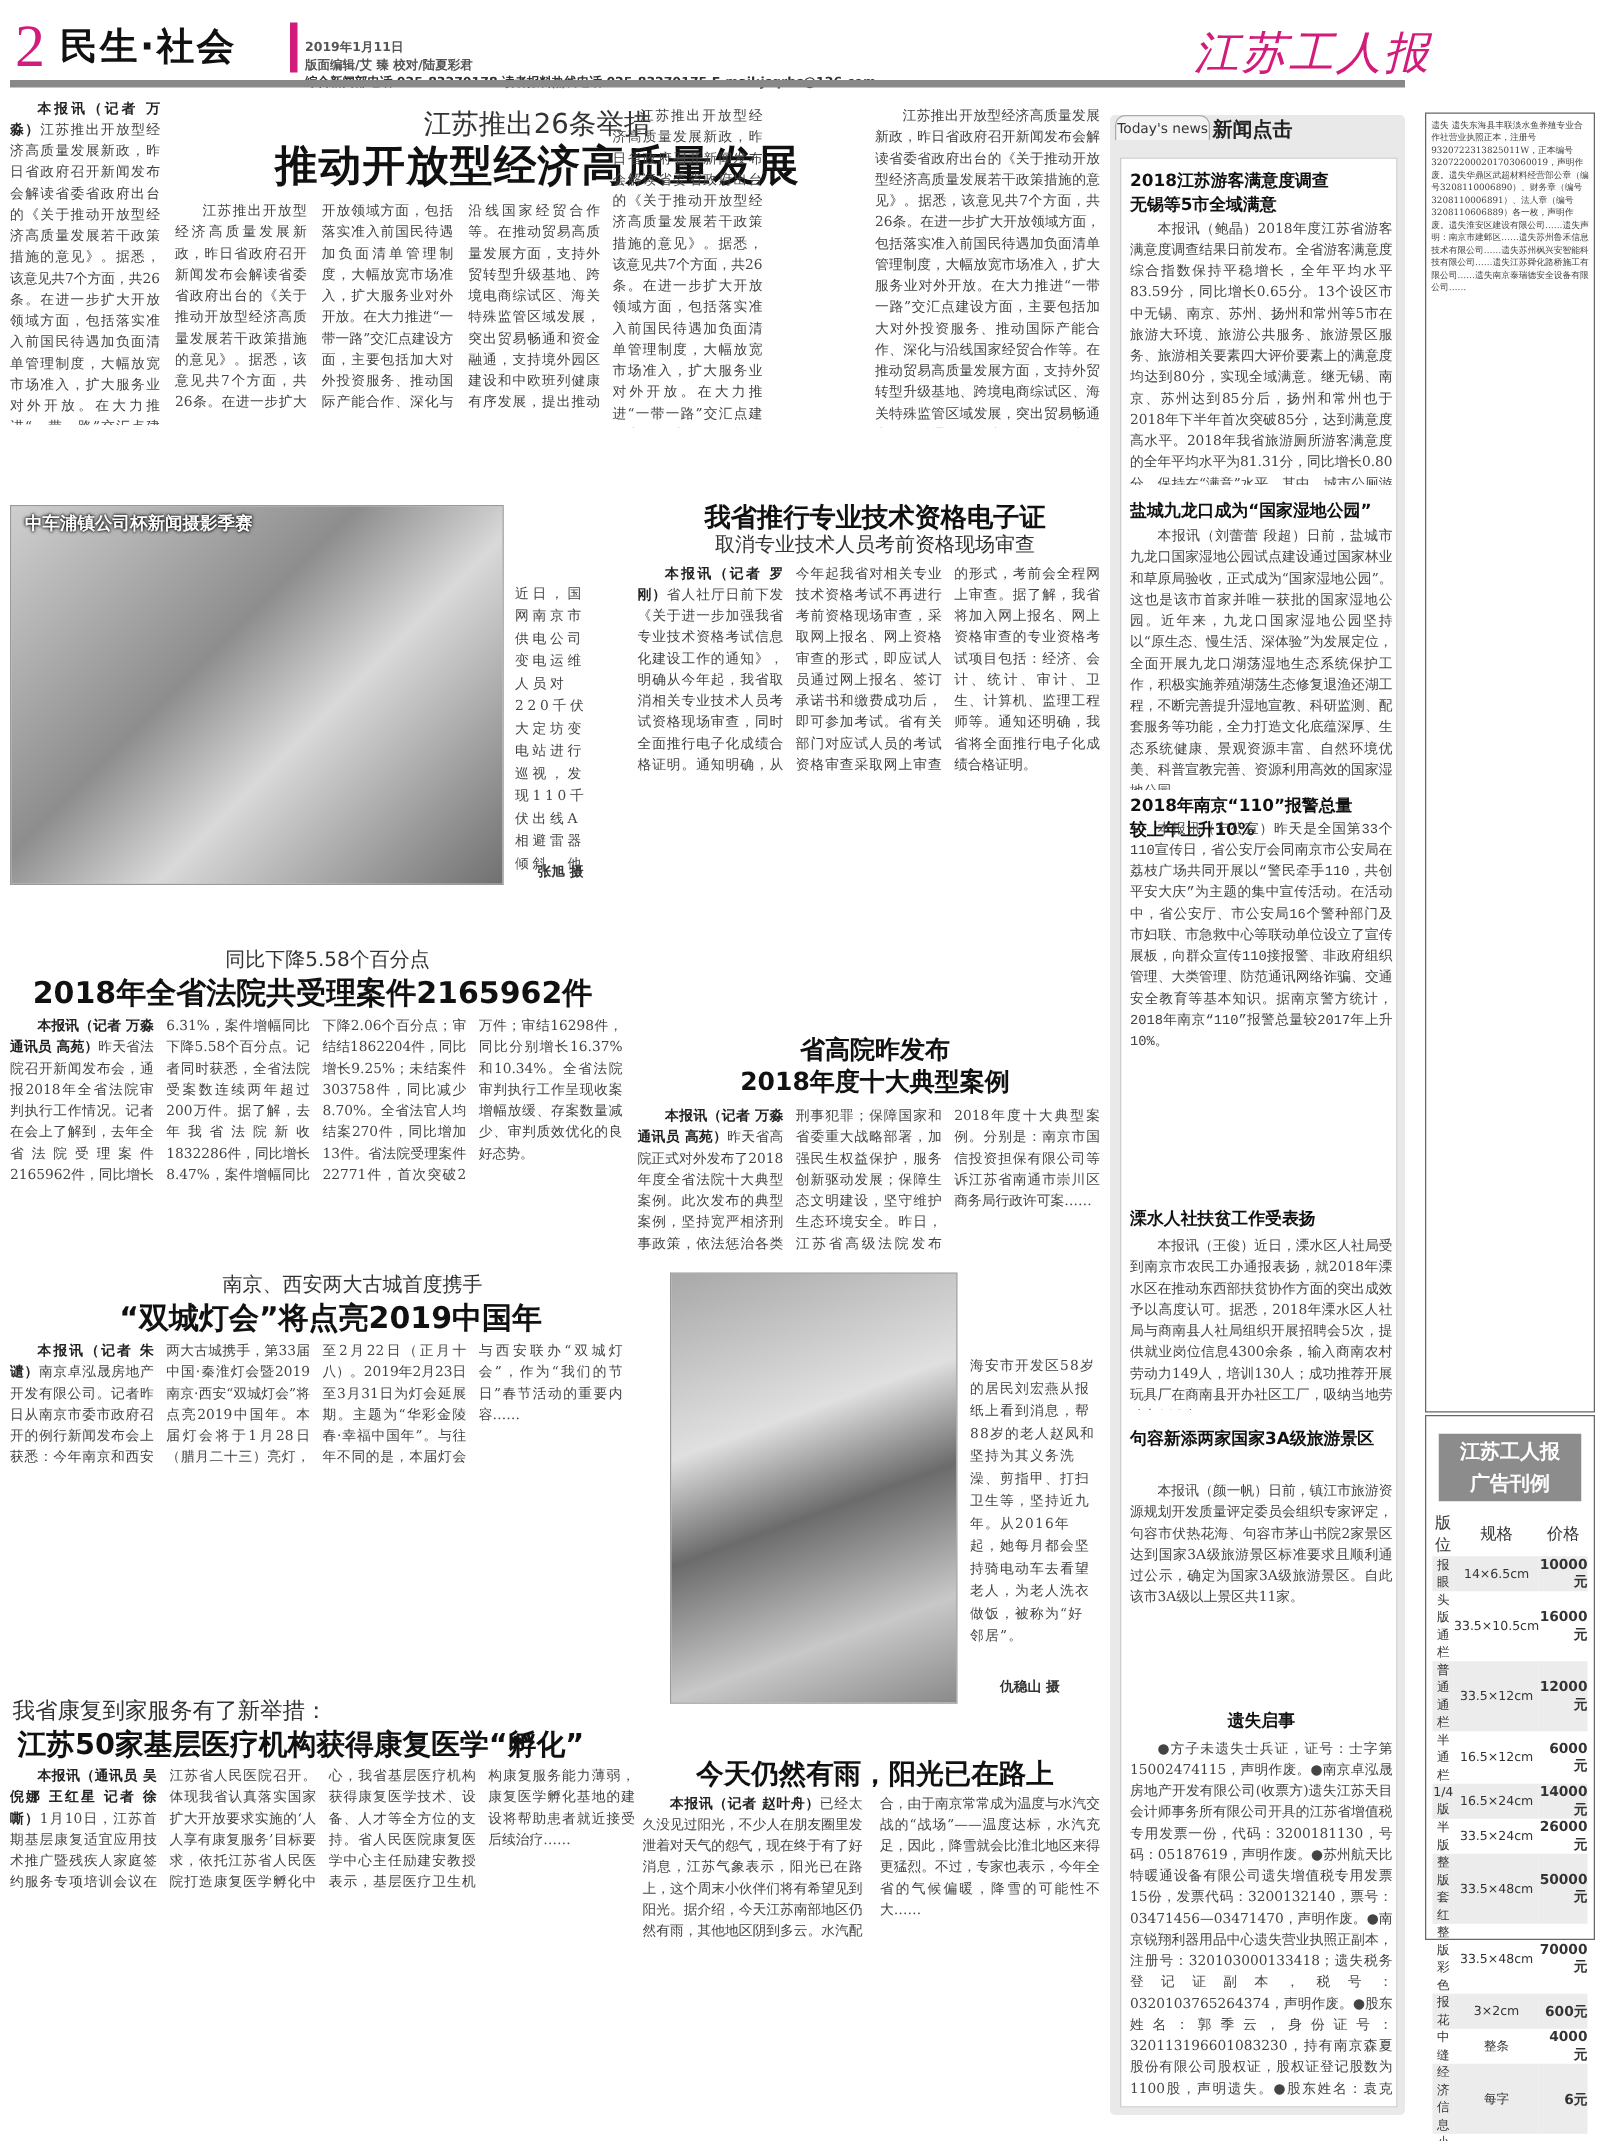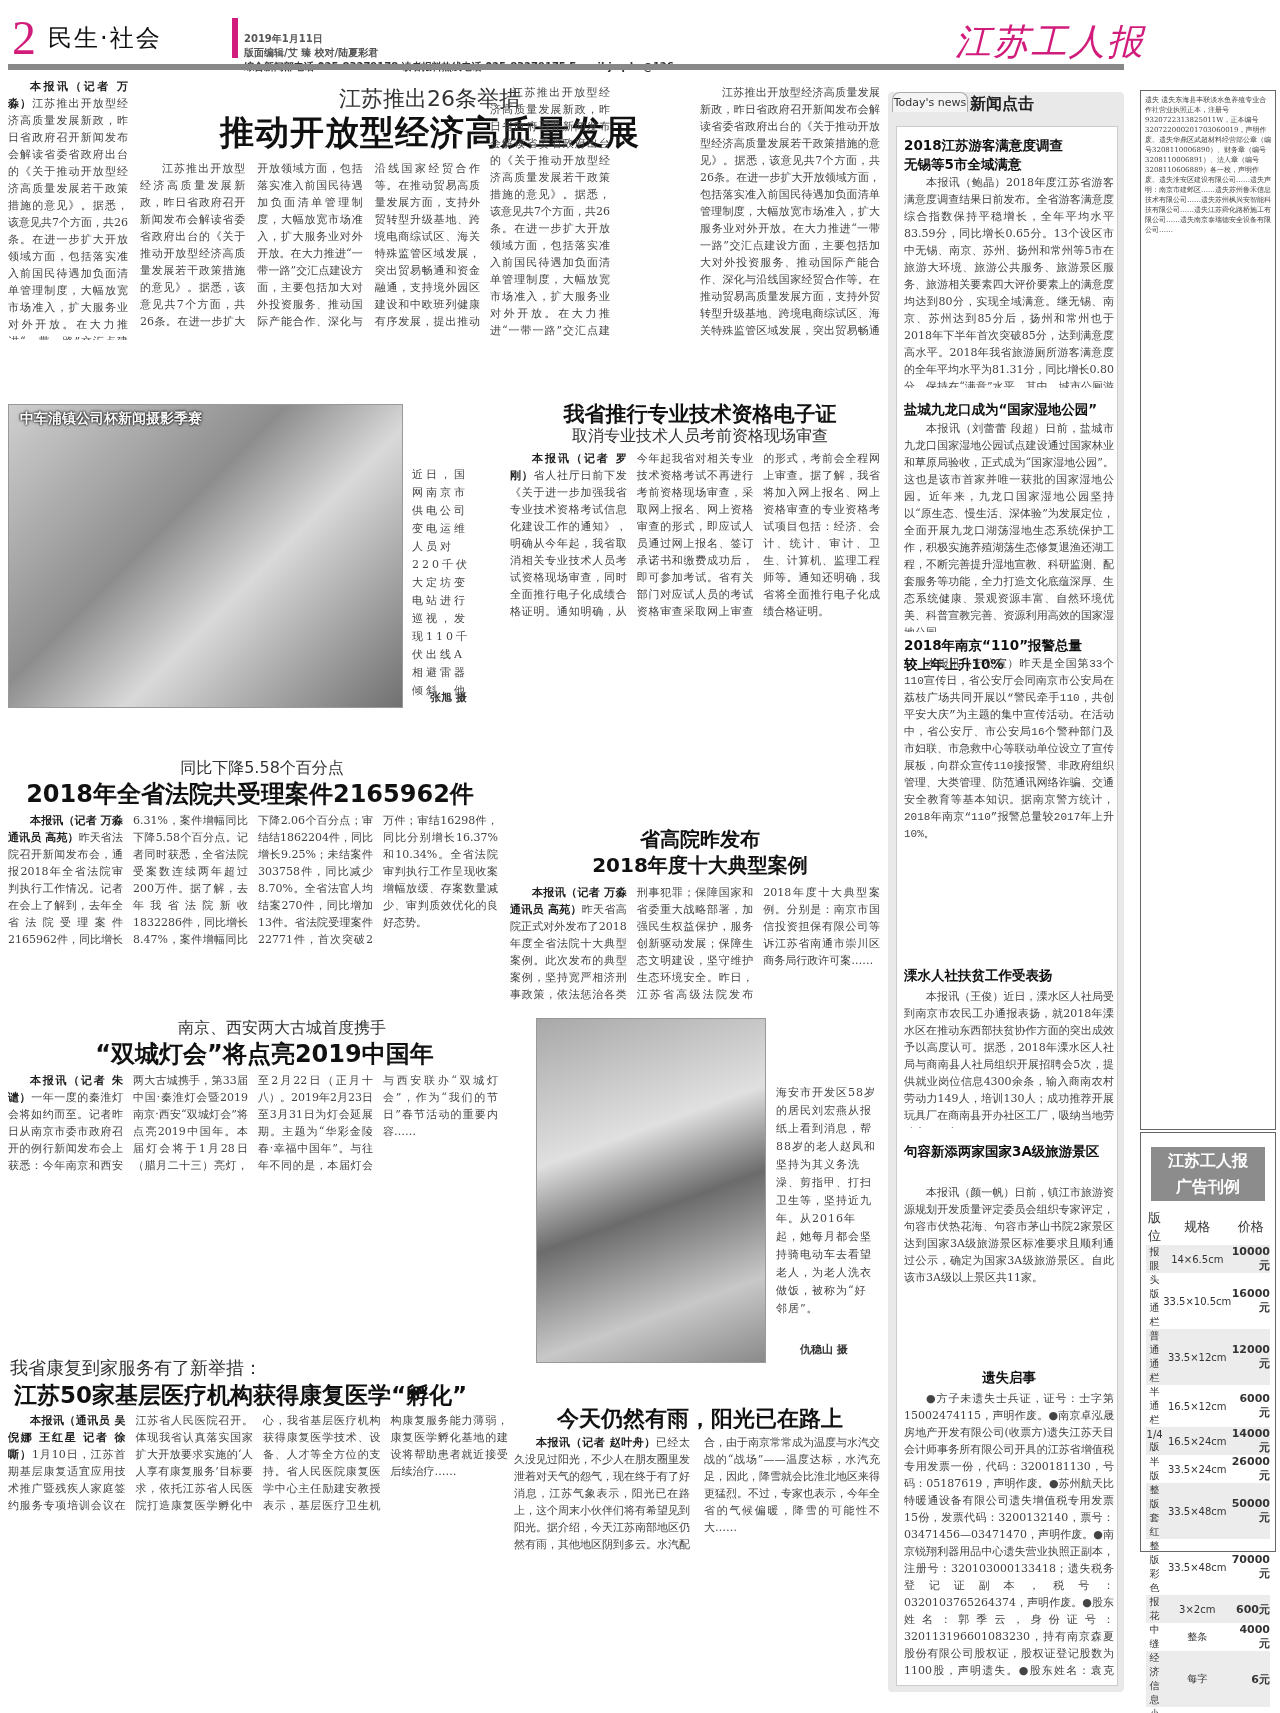--- a/index.html
+++ b/index.html
@@ -3,21 +3,21 @@
 <meta charset="utf-8">
 <style>
   *{box-sizing:border-box;margin:0;padding:0;}
   body{width:1280px;height:1713px;background:#fff;font-family:"DejaVu Sans","Liberation Sans",sans-serif;color:#333;position:relative;overflow:hidden;}
   .abs{position:absolute;}
   .txt{font-size:11px;line-height:17px;color:#444;text-align:justify;font-family:"DejaVu Serif","Liberation Serif",serif;overflow:hidden;}
   .txt p{text-indent:2em;}
   .txt b{color:#222;}
   
   .page-num{left:12px;top:12px;font-family:"Liberation Serif","DejaVu Serif",serif;font-size:48px;color:#d21c7c;line-height:52px;}
-  .section-title{left:48px;top:16px;font-size:24px;font-weight:normal;color:#111;letter-spacing:2px;line-height:44px;}
+  .section-title{left:48px;top:16px;font-size:30px;font-weight:bold;color:#111;letter-spacing:2px;line-height:44px;}
   .head-bar{left:232px;top:18px;width:6px;height:40px;background:#d21c7c;}
   .head-meta{left:244px;top:32px;font-size:10px;line-height:14px;color:#555;font-weight:bold;}
   .head-meta .contact{color:#333;}
   .logo{left:955px;top:18px;font-size:36px;color:#d21c7c;font-family:"DejaVu Serif",serif;font-style:italic;letter-spacing:2px;}
   .rule{left:8px;top:64px;width:1116px;height:6px;background:#888;}
   
   .h-sub{font-size:22px;color:#333;text-align:center;font-weight:normal;}
   .h-main{font-size:34px;color:#111;text-align:center;font-weight:bold;letter-spacing:1px;}
   .h-main2{font-size:24px;color:#111;text-align:center;font-weight:bold;}
   
@@ -89,21 +89,21 @@
 
 <div class="abs h-main2" style="left:520px;top:826px;width:360px;font-size:20px;">省高院昨发布</div>
 <div class="abs h-main2" style="left:520px;top:852px;width:360px;font-size:20px;">2018年度十大典型案例</div>
 <div class="abs txt" style="left:510px;top:884px;width:370px;height:128px;column-count:3;column-gap:10px;">
   <p><b>本报讯（记者 万淼 通讯员 高苑）</b><span>昨天省高院正式对外发布了2018年度全省法院十大典型案例。此次发布的典型案例，坚持宽严相济刑事政策，依法惩治各类刑事犯罪；保障国家和省委重大战略部署，加强民生权益保护，服务创新驱动发展；保障生态文明建设，坚守维护生态环境安全。昨日，江苏省高级法院发布2018年度十大典型案例。分别是：南京市国信投资担保有限公司等诉江苏省南通市崇川区商务局行政许可案……</span></p>
 </div>
 
 <div class="abs h-sub" style="left:16px;top:1018px;width:500px;font-size:16px;padding-left:32px;">南京、西安两大古城首度携手</div>
 <div class="abs h-main2" style="left:0;top:1038px;width:500px;padding-left:29px;">“双城灯会”将点亮2019中国年</div>
 <div class="abs txt" style="left:8px;top:1072px;width:490px;height:272px;column-count:4;column-gap:10px;">
-  <p><b>本报讯（记者 朱谴）</b><span>一年一度的秦淮灯会将如约而至。记者昨日从南京市委市政府召开的例行新闻发布会上获悉：今年南京和西安两大古城携手，第33届中国·秦淮灯会暨2019南京·西安“双城灯会”将点亮2019中国年。本届灯会将于1月28日（腊月二十三）亮灯，至2月22日（正月十八）。2019年2月23日至3月31日为灯会延展期。主题为“华彩金陵春·幸福中国年”。与往年不同的是，本届灯会与西安联办“双城灯会”，作为“我们的节日”春节活动的重要内容……</span></p>
+  <p><b>本报讯（记者 朱谴）</b><span>南京卓泓晟房地产开发有限公司。记者昨日从南京市委市政府召开的例行新闻发布会上获悉：今年南京和西安两大古城携手，第33届中国·秦淮灯会暨2019南京·西安“双城灯会”将点亮2019中国年。本届灯会将于1月28日（腊月二十三）亮灯，至2月22日（正月十八）。2019年2月23日至3月31日为灯会延展期。主题为“华彩金陵春·幸福中国年”。与往年不同的是，本届灯会与西安联办“双城灯会”，作为“我们的节日”春节活动的重要内容……</span></p>
 </div>
 
 <div class="abs photo2" style="left:536px;top:1018px;width:230px;height:345px;"></div>
 <div class="abs caption" style="left:776px;top:1084px;width:100px;height:256px;overflow:hidden;letter-spacing:1px;">海安市开发区58岁的居民刘宏燕从报纸上看到消息，帮88岁的老人赵凤和坚持为其义务洗澡、剪指甲、打扫卫生等，坚持近九年。从2016年起，她每月都会坚持骑电动车去看望老人，为老人洗衣做饭，被称为“好邻居”。</div>
 <div class="abs" style="left:800px;top:1342px;font-size:11px;font-weight:bold;">仇稳山 摄</div>
 
 <div class="abs" style="left:10px;top:1356px;font-size:18px;color:#333;">我省康复到家服务有了新举措：</div>
 <div class="abs" style="left:14px;top:1380px;font-size:23px;font-weight:bold;color:#111;">江苏50家基层医疗机构获得康复医学“孵化”</div>
 <div class="abs txt" style="left:8px;top:1412px;width:500px;height:296px;column-count:4;column-gap:10px;">
   <p><b>本报讯（通讯员 吴倪娜 王红星 记者 徐嘶）</b><span>1月10日，江苏首期基层康复适宜应用技术推广暨残疾人家庭签约服务专项培训会议在江苏省人民医院召开。体现我省认真落实国家扩大开放要求实施的‘人人享有康复服务’目标要求，依托江苏省人民医院打造康复医学孵化中心，我省基层医疗机构获得康复医学技术、设备、人才等全方位的支持。省人民医院康复医学中心主任励建安教授表示，基层医疗卫生机构康复服务能力薄弱，康复医学孵化基地的建设将帮助患者就近接受后续治疗……</span></p>

